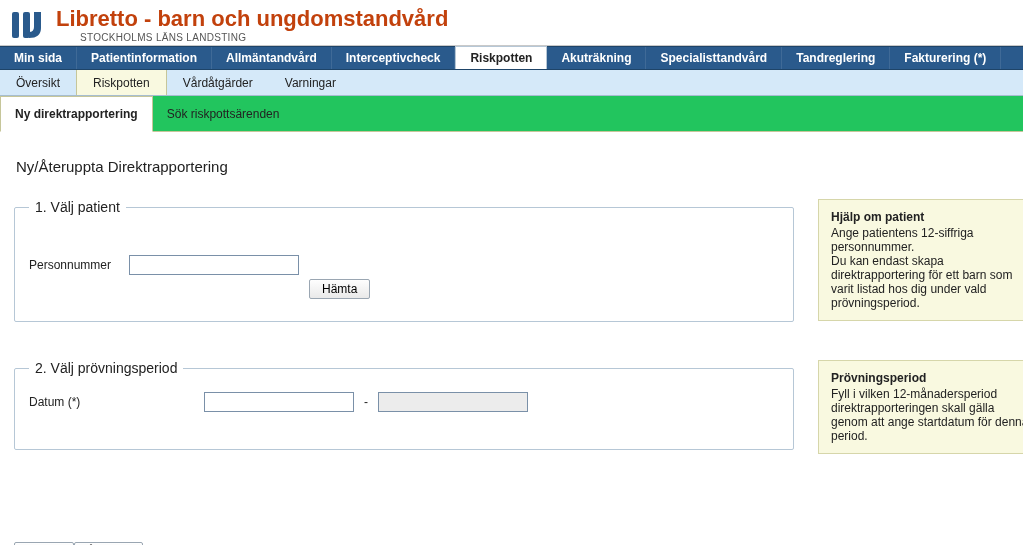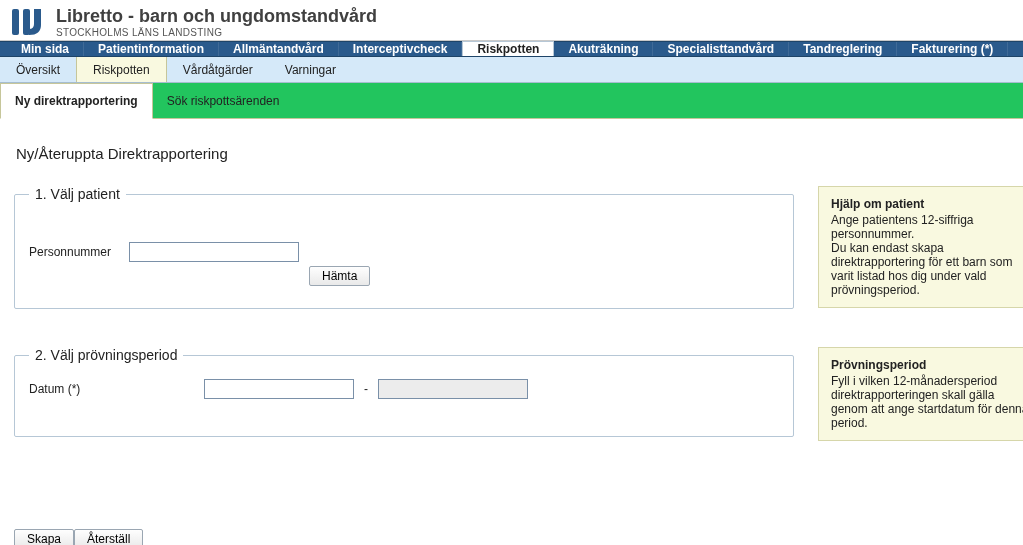--- a/index.html
+++ b/index.html
@@ -8,32 +8,31 @@
     font-family: Verdana, Arial, sans-serif;
     font-size: 12px;
     color:#222;
     width:1023px;
     background:#fff;
   }
   
   .hdr { display:flex; align-items:center; padding:6px 10px 2px 10px; }
   .logo { width:36px; height:30px; margin-right:10px; }
   .hdr-titles { display:flex; flex-direction:column; }
-  .hdr-title { font-size:18px; font-weight:bold; color:#404040; }
-  .hdr-sub   { font-size:10px; letter-spacing:0.3px; color:#555; }
+  .hdr-title { font-size:22px; font-weight:bold; color:#c2410c; }
+  .hdr-sub   { font-size:10px; letter-spacing:0.3px; color:#555;margin-left:24px; }
   .hdr-divider { border-bottom:1px solid #c9c9c9; }
 
   
   .nav-primary {
     display:flex;
     background:#2A5A8C;
     border-top:1px solid #1e4468;
     border-bottom:1px solid #1e4468;
-    height:16px;
-    padding-left:7px;
+    height:24px;
   }
   .nav-primary .item {
     color:#fff;
     font-weight:bold;
     padding:0 14px;
     display:flex;
     align-items:center;
     cursor:pointer;
     border-right:1px solid rgba(255,255,255,0.1);
     white-space:nowrap;

